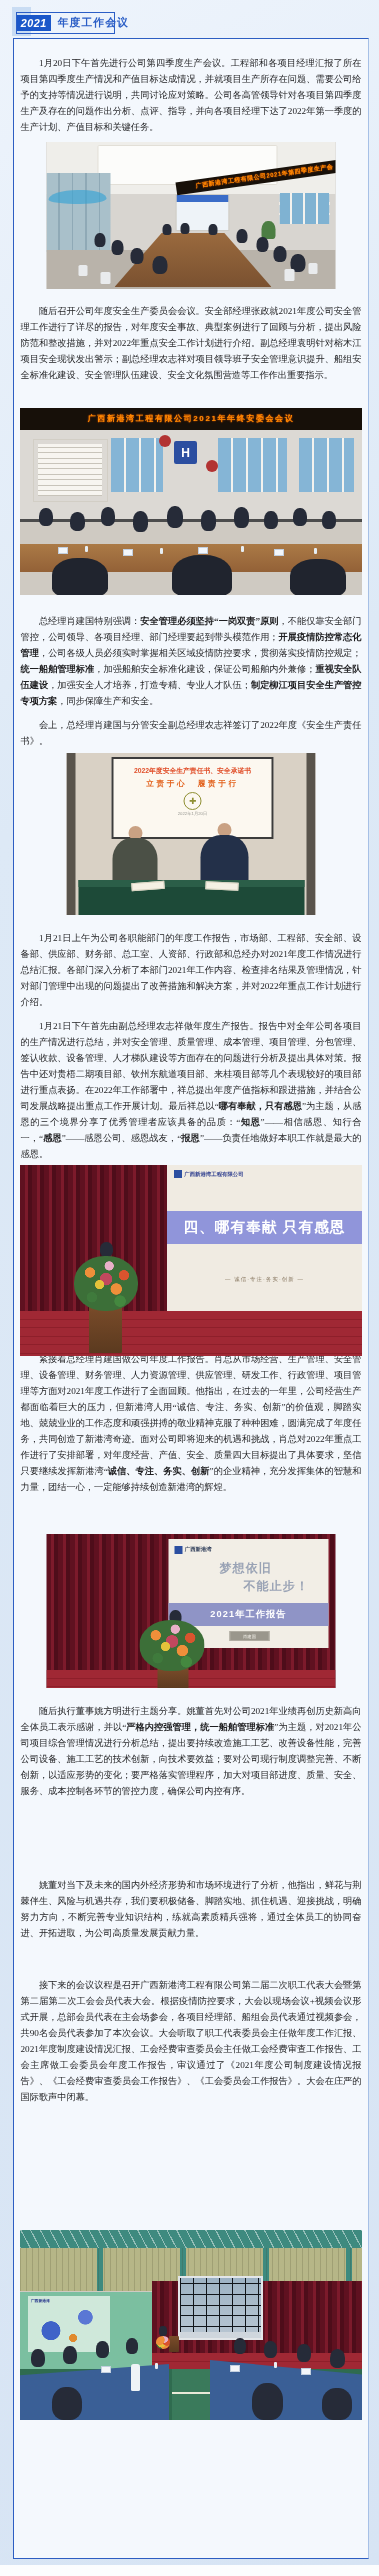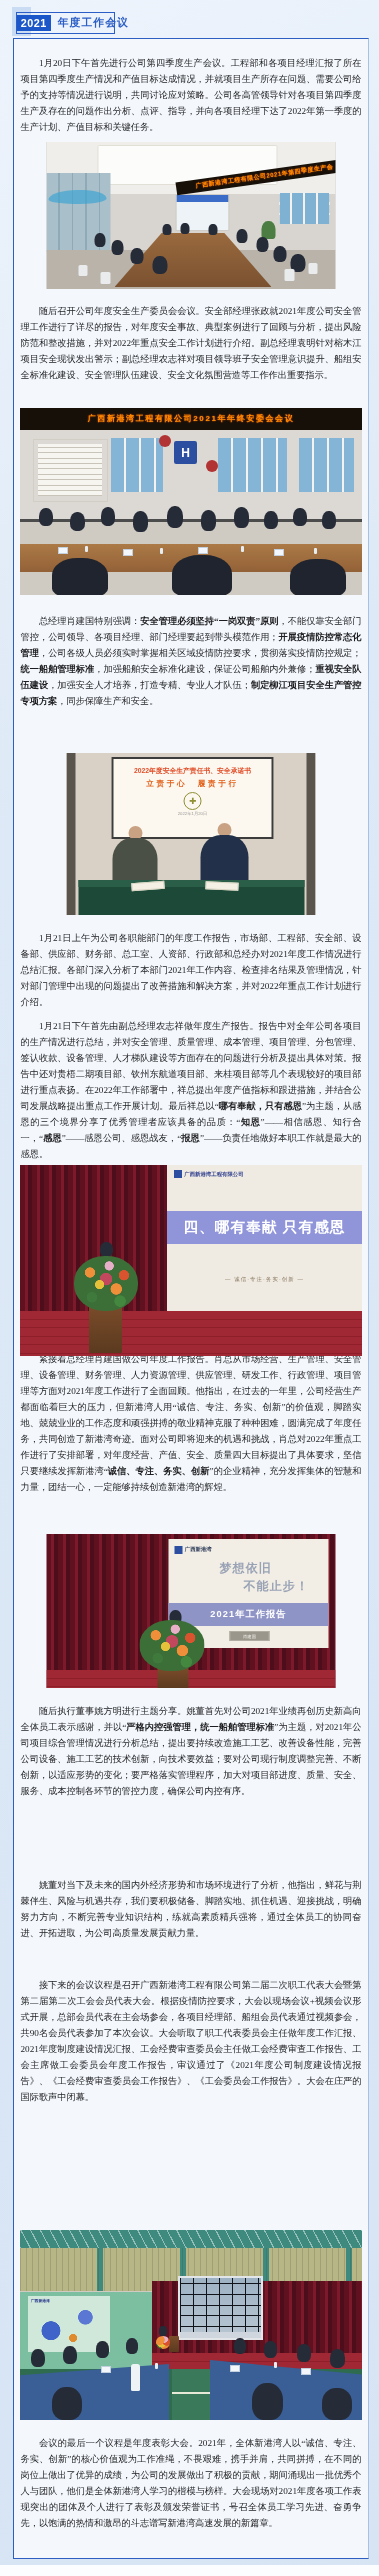--- a/index.html
+++ b/index.html
@@ -8,21 +8,21 @@
     background:linear-gradient(150deg,#eef4fc 0%,#dde9f6 30%,#d7e4f4 100%);
     font-family:"Liberation Sans","DejaVu Sans",sans-serif;
   }
   .white-footer{position:absolute;left:0;right:0;bottom:0;height:10.8px;background:#fcfdfe;}
 
   
   .title-accent{position:absolute;left:12px;top:6.5px;width:19.4px;height:29px;background:#c9dcf3;}
   .title-box{position:absolute;left:16px;top:12.4px;width:99px;height:21.6px;border:1.1px solid #2b5ec6;
     box-sizing:border-box;display:flex;align-items:center;background:transparent;}
   .badge{background:#1b57c9;color:#fff;font-weight:bold;font-size:10.8px;line-height:15px;
-    padding:0.5px 4.3px;margin-left:-0.5px;letter-spacing:0.5px;}
+    padding:0.5px 4.3px;margin-left:-0.5px;letter-spacing:0.5px;font-style:italic;}
   .title-label{color:#2b5ec6;font-weight:bold;font-size:10.8px;margin-left:6.5px;letter-spacing:1.1px;white-space:nowrap;}
 
   
   .content-box{position:absolute;left:13px;top:38px;width:356px;height:2521px;box-sizing:border-box;
     background:#f4f8fd;border:1.1px solid #2d5ec2;border-right-color:#a6c0e6;}
   .para{position:absolute;left:6.5px;width:341px;margin:0;font-size:9.2px;line-height:16px;color:#1e1e20;
     text-align:justify;text-indent:2em;font-family:"Liberation Serif","DejaVu Serif",serif;}
   .para b{font-weight:bold;}
 
   
@@ -171,27 +171,27 @@
     <span class="badge">2021</span>
     <span class="title-label">年度工作会议</span>
   </div>
 </div>
 
 <div class="content-box">
 
   <p class="para" style="top:16px"><span>1月20日下午首先进行公司第四季度生产会议。工程部和各项目经理汇报了所在项目第四季度生产情况和产值目标达成情况，并就项目生产所存在问题、需要公司给予的支持等情况进行说明，共同讨论应对策略。公司各高管领导针对各项目第四季度生产及存在的问题作出分析、点评、指导，并向各项目经理下达了2022年第一季度的生产计划、产值目标和关键任务。</span></p>
   <p class="para" style="top:264px"><span>随后召开公司年度安全生产委员会会议。安全部经理张政就2021年度公司安全管理工作进行了详尽的报告，对年度安全事故、典型案例进行了回顾与分析，提出风险防范和整改措施，并对2022年重点安全工作计划进行介绍。副总经理袁明针对榕木江项目安全现状发出警示；副总经理农志祥对项目领导班子安全管理意识提升、船组安全标准化建设、安全管理队伍建设、安全文化氛围营造等工作作出重要指示。</span></p>
   <p class="para" style="top:574px"><span>总经理肖建国特别强调：</span><b>安全管理必须坚持“一岗双责”原则</b><span>，不能仅靠安全部门管控，公司领导、各项目经理、部门经理要起到带头模范作用；</span><b>开展疫情防控常态化管理</b><span>，公司各级人员必须实时掌握相关区域疫情防控要求，贯彻落实疫情防控规定；</span><b>统一船舶管理标准</b><span>，加强船舶安全标准化建设，保证公司船舶内外兼修；</span><b>重视安全队伍建设</b><span>，加强安全人才培养，打造专精、专业人才队伍；</span><b>制定柳江项目安全生产管控专项方案</b><span>，同步保障生产和安全。</span></p>
+  <p class="para" style="top:678px"><span>会上，总经理肖建国与分管安全副总经理农志祥签订了2022年度《安全生产责任书》。</span></p>
   <p class="para" style="top:891px"><span>1月21日上午为公司各职能部门的年度工作报告，市场部、工程部、安全部、设备部、供应部、财务部、总工室、人资部、行政部和总经办对2021年度工作情况进行总结汇报。各部门深入分析了本部门2021年工作内容、检查排名结果及管理情况，针对部门管理中出现的问题提出了改善措施和解决方案，并对2022年重点工作计划进行介绍。</span></p>
   <p class="para" style="top:979px"><span>1月21日下午首先由副总经理农志祥做年度生产报告。报告中对全年公司各项目的生产情况进行总结，并对安全管理、质量管理、成本管理、项目管理、分包管理、签认收款、设备管理、人才梯队建设等方面存在的问题进行分析及提出具体对策。报告中还对贵梧二期项目部、钦州东航道项目部、来桂项目部等几个表现较好的项目部进行重点表扬。在2022年工作部署中，祥总提出年度产值指标和跟进措施，并结合公司发展战略提出重点工作开展计划。最后祥总以“</span><b>哪有奉献，只有感恩</b><span>”为主题，从感恩的三个境界分享了优秀管理者应该具备的品质：“</span><b>知恩</b><span>”——相信感恩、知行合一，“</span><b>感恩</b><span>”——感恩公司、感恩战友，“</span><b>报恩</b><span>”——负责任地做好本职工作就是最大的感恩。</span></p>
   <p class="para" style="top:1312px"><span>紧接着总经理肖建国做公司年度工作报告。肖总从市场经营、生产管理、安全管理、设备管理、财务管理、人力资源管理、供应管理、研发工作、行政管理、项目管理等方面对2021年度工作进行了全面回顾。他指出，在过去的一年里，公司经营生产都面临着巨大的压力，但新港湾人用“诚信、专注、务实、创新”的价值观，脚踏实地、兢兢业业的工作态度和顽强拼搏的敬业精神克服了种种困难，圆满完成了年度任务，共同创造了新港湾奇迹。面对公司即将迎来的机遇和挑战，肖总对2022年重点工作进行了安排部署，对年度经营、产值、安全、质量四大目标提出了具体要求，坚信只要继续发挥新港湾“</span><b>诚信、专注、务实、创新</b><span>”的企业精神，充分发挥集体的智慧和力量，团结一心，一定能够持续创造新港湾的辉煌。</span></p>
   <p class="para" style="top:1664px"><span>随后执行董事姚方明进行主题分享。姚董首先对公司2021年业绩再创历史新高向全体员工表示感谢，并以“</span><b>严格内控强管理，统一船舶管理标准</b><span>”为主题，对2021年公司项目综合管理情况进行分析总结，提出要持续改造施工工艺、改善设备性能，完善公司设备、施工工艺的技术创新，向技术要效益；要对公司现行制度调整完善、不断创新，以适应形势的变化；要严格落实管理程序，加大对项目部进度、质量、安全、服务、成本控制各环节的管控力度，确保公司内控有序。</span></p>
   <p class="para" style="top:1838px"><span>姚董对当下及未来的国内外经济形势和市场环境进行了分析，他指出，鲜花与荆棘伴生、风险与机遇共存，我们要积极储备、脚踏实地、抓住机遇、迎接挑战，明确努力方向，不断完善专业知识结构，练就高素质精兵强将，通过全体员工的协同奋进、开拓进取，为公司高质量发展贡献力量。</span></p>
   <p class="para" style="top:1938px"><span>接下来的会议议程是召开广西新港湾工程有限公司第二届二次职工代表大会暨第第二届第二次工会会员代表大会。根据疫情防控要求，大会以现场会议+视频会议形式开展，总部会员代表在主会场参会，各项目经理部、船组会员代表通过视频参会，共90名会员代表参加了本次会议。大会听取了职工代表委员会主任做年度工作汇报、2021年度制度建设情况汇报、工会经费审查委员会主任做工会经费审查工作报告、工会主席做工会委员会年度工作报告，审议通过了《2021年度公司制度建设情况报告》、《工会经费审查委员会工作报告》、《工会委员会工作报告》。大会在庄严的国际歌声中闭幕。</span></p>
-  <p class="para" style="top:2396px"><span>会议的最后一个议程是年度表彰大会。2021年，全体新港湾人以“诚信、专注、务实、创新”的核心价值观为工作准绳，不畏艰难，携手并肩，共同拼搏，在不同的岗位上做出了优异的成绩，为公司的发展做出了积极的贡献，期间涌现出一批优秀个人与团队，他们是全体新港湾人学习的楷模与榜样。大会现场对2021年度各项工作表现突出的团体及个人进行了表彰及颁发荣誉证书，号召全体员工学习先进、奋勇争先，以饱满的热情和激昂的斗志谱写新港湾高速发展的新篇章。</span></p>
 
   <figure class="photo narrow" style="top:103px;height:147px">
     <div class="abs p1-base"></div>
     <div class="abs p1-ceiling"></div>
     <div class="abs p1-panel"></div>
     <div class="abs p1-leftwall"></div>
     <div class="abs p1-wave"></div>
     <div class="abs p1-screen"></div>
     <div class="abs p1-gallery"></div>
     <div class="abs p1-plant"></div>

